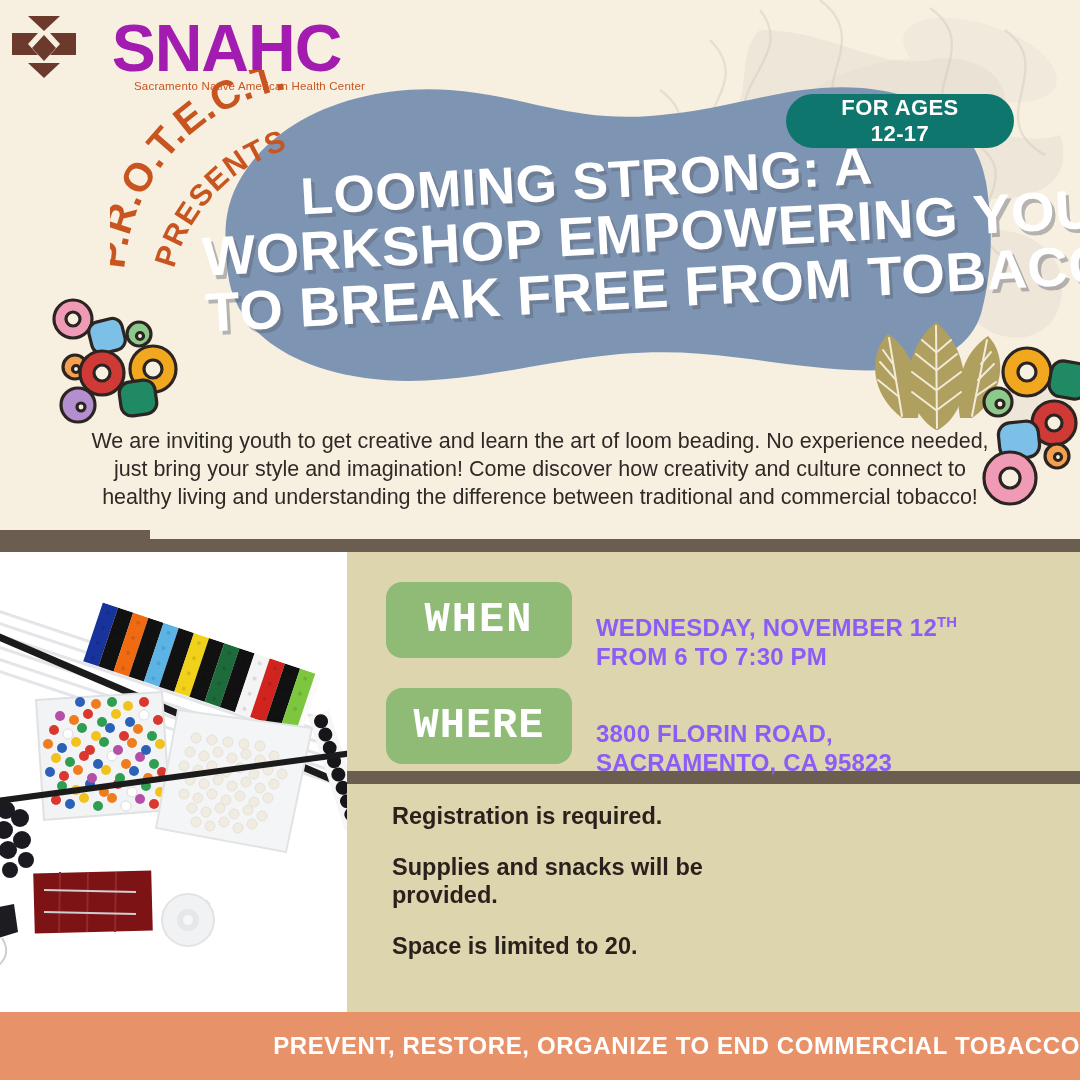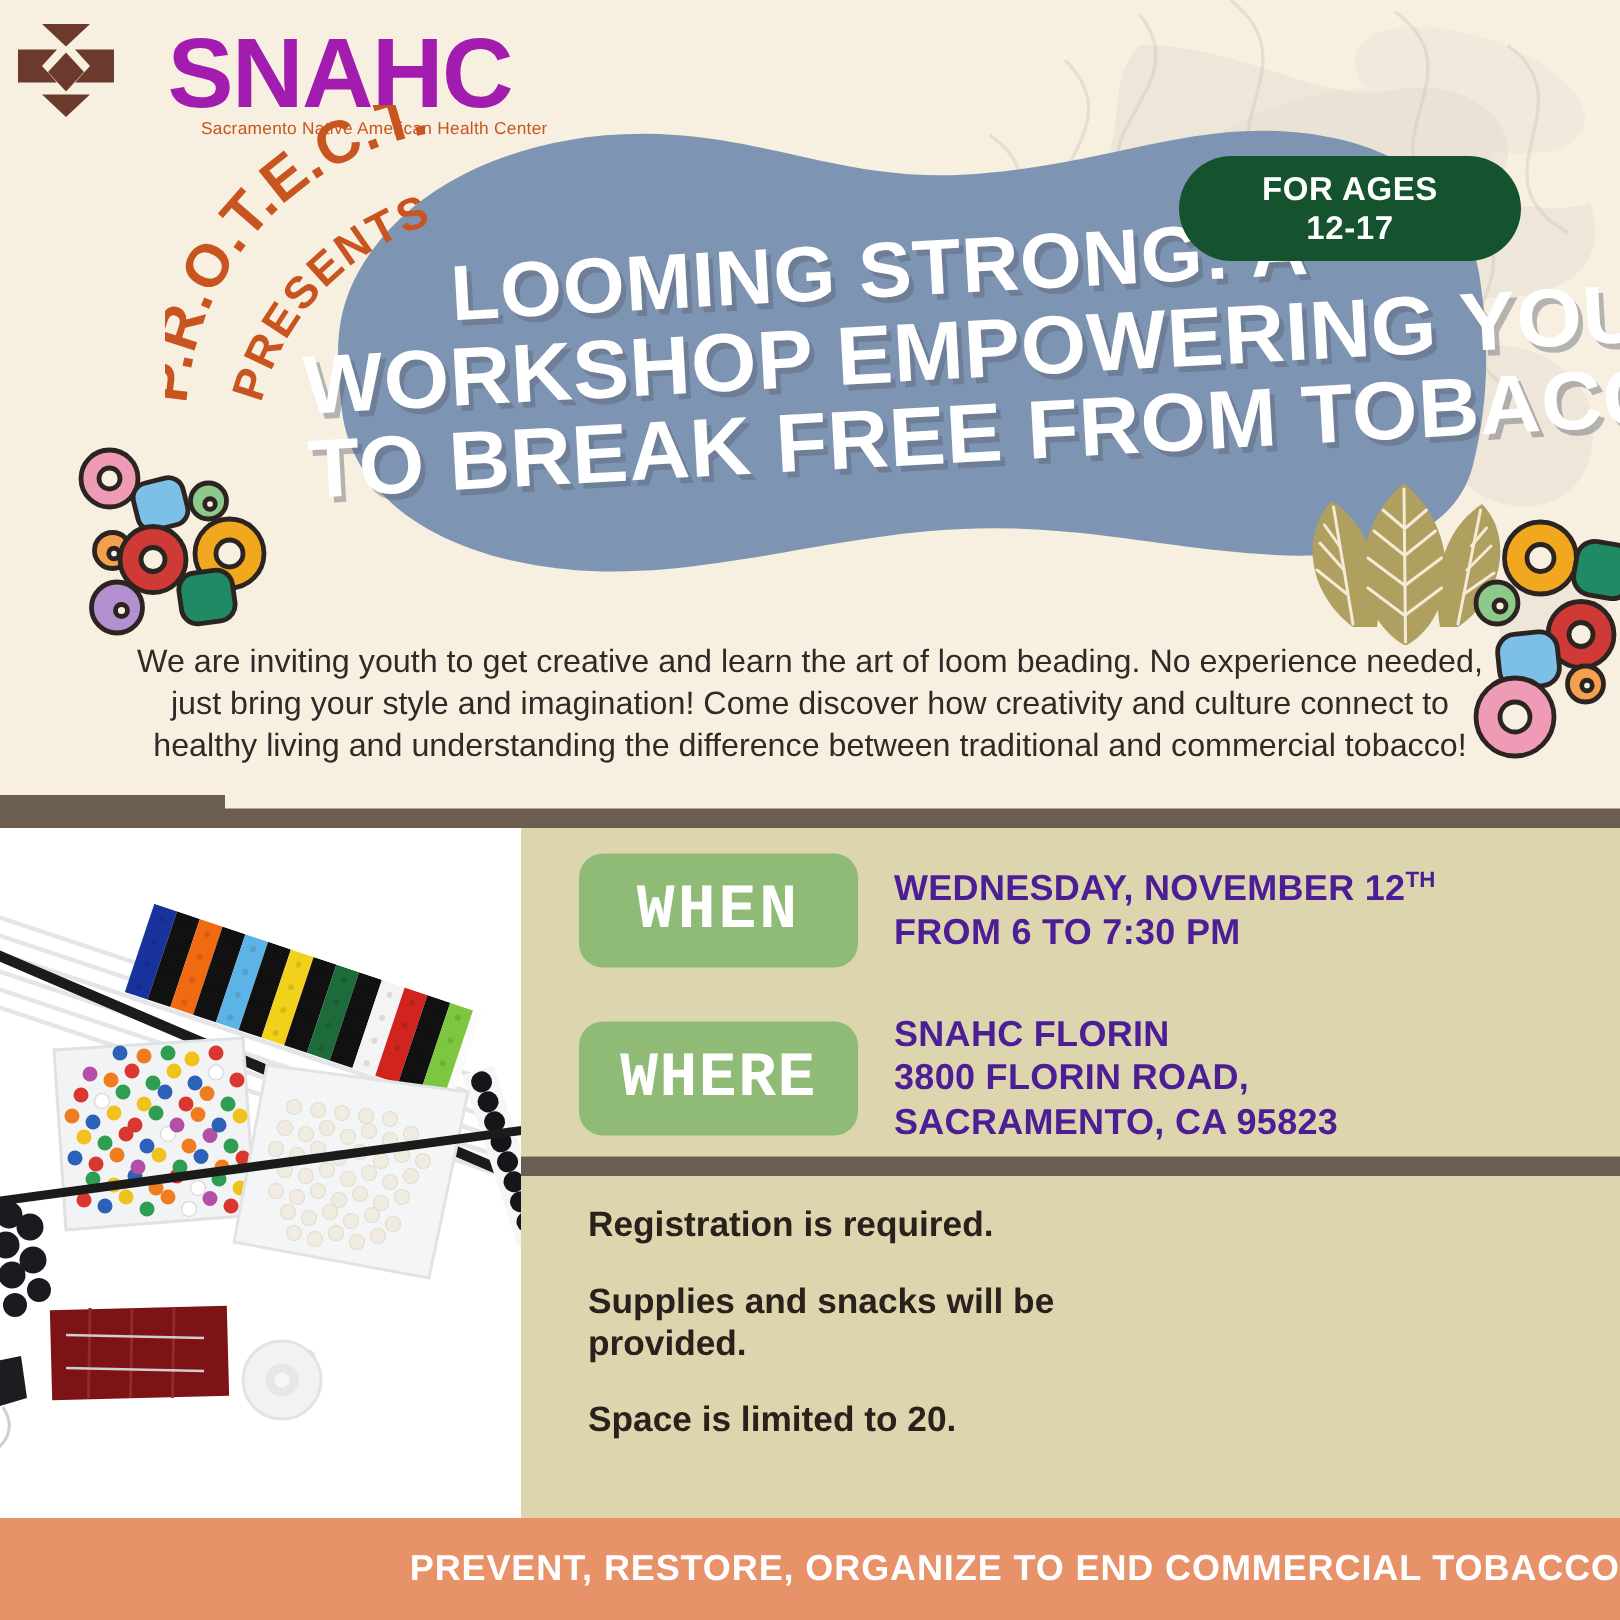--- a/index.html
+++ b/index.html
@@ -54,22 +54,22 @@
     text-shadow:3px 4px 0 rgba(90,95,110,.42);
     transform:rotate(-3.1deg) scaleX(1.02);
   }
   .headline .hl { display:block; white-space:nowrap; }
   .headline .hl1 { font-size:52px; }
   .headline .hl2 { font-size:55px; }
   .headline .hl3 { font-size:55px; }
 
   
   .age-badge {
-    position:absolute; left:786px; top:104px; width:228px; height:70px;
-    background:#14532d; border-radius:35px;
+    position:absolute; left:786px; top:94px; width:228px; height:54px;
+    background:#0f766e; border-radius:35px;
     display:flex; flex-direction:column; align-items:center;
     justify-content:center; color:#fff; font-weight:bold;
     font-size:22px; line-height:1.18; letter-spacing:.4px;
   }
 
   
   .leaves { position:absolute; left:862px; top:318px; width:150px; height:115px; }
 
   
   .beads { position:absolute; pointer-events:none; }
@@ -106,22 +106,22 @@
   .row-when  { left:386px; top:569px; }
   .row-where { left:386px; top:675px; }
   .tag {
     width:186px; height:76px; background:#8fbb77; border-radius:16px;
     display:flex; align-items:center; justify-content:center;
     color:#fff; font-weight:bold; font-size:42px;
     font-family:Liberation Mono, monospace;
     letter-spacing:1px;
   }
   .tag-when { letter-spacing:2px; }
-  .row-txt { color:#4c1d95; font-weight:bold; font-size:24px;
-             line-height:1.22; letter-spacing:.2px; }
+  .row-txt { color:#8b5cf6; font-weight:bold; font-size:24px;
+             line-height:1.22; letter-spacing:.2px;margin-top:44px; }
   .row-txt sup { font-size:.62em; vertical-align:super; }
 
   
   .notes { position:absolute; left:392px; top:803px; width:600px; }
   .note { color:#2a211c; font-weight:bold; font-size:23.5px;
           line-height:1.17; margin-bottom:24px; }
   .note:last-child { margin-bottom:16px; }
 
   
   .footer { position:absolute; left:0; bottom:0; width:1080px; height:68px;
@@ -547,21 +547,20 @@
     <div class="tag tag-when">WHEN</div>
     <div class="row-txt">
       <div><span>WEDNESDAY, NOVEMBER 12</span><sup>TH</sup></div>
       <div>FROM 6 TO 7:30 PM</div>
     </div>
   </div>
 
   <div class="row row-where">
     <div class="tag">WHERE</div>
     <div class="row-txt">
-      <div>SNAHC FLORIN</div>
       <div>3800 FLORIN ROAD,</div>
       <div>SACRAMENTO, CA 95823</div>
     </div>
   </div>
 
   <div class="notes">
     <div class="note">Registration is required.</div>
     <div class="note" style="width:360px;">Supplies and snacks will be provided.</div>
     <div class="note">Space is limited to 20.</div>
   </div>

